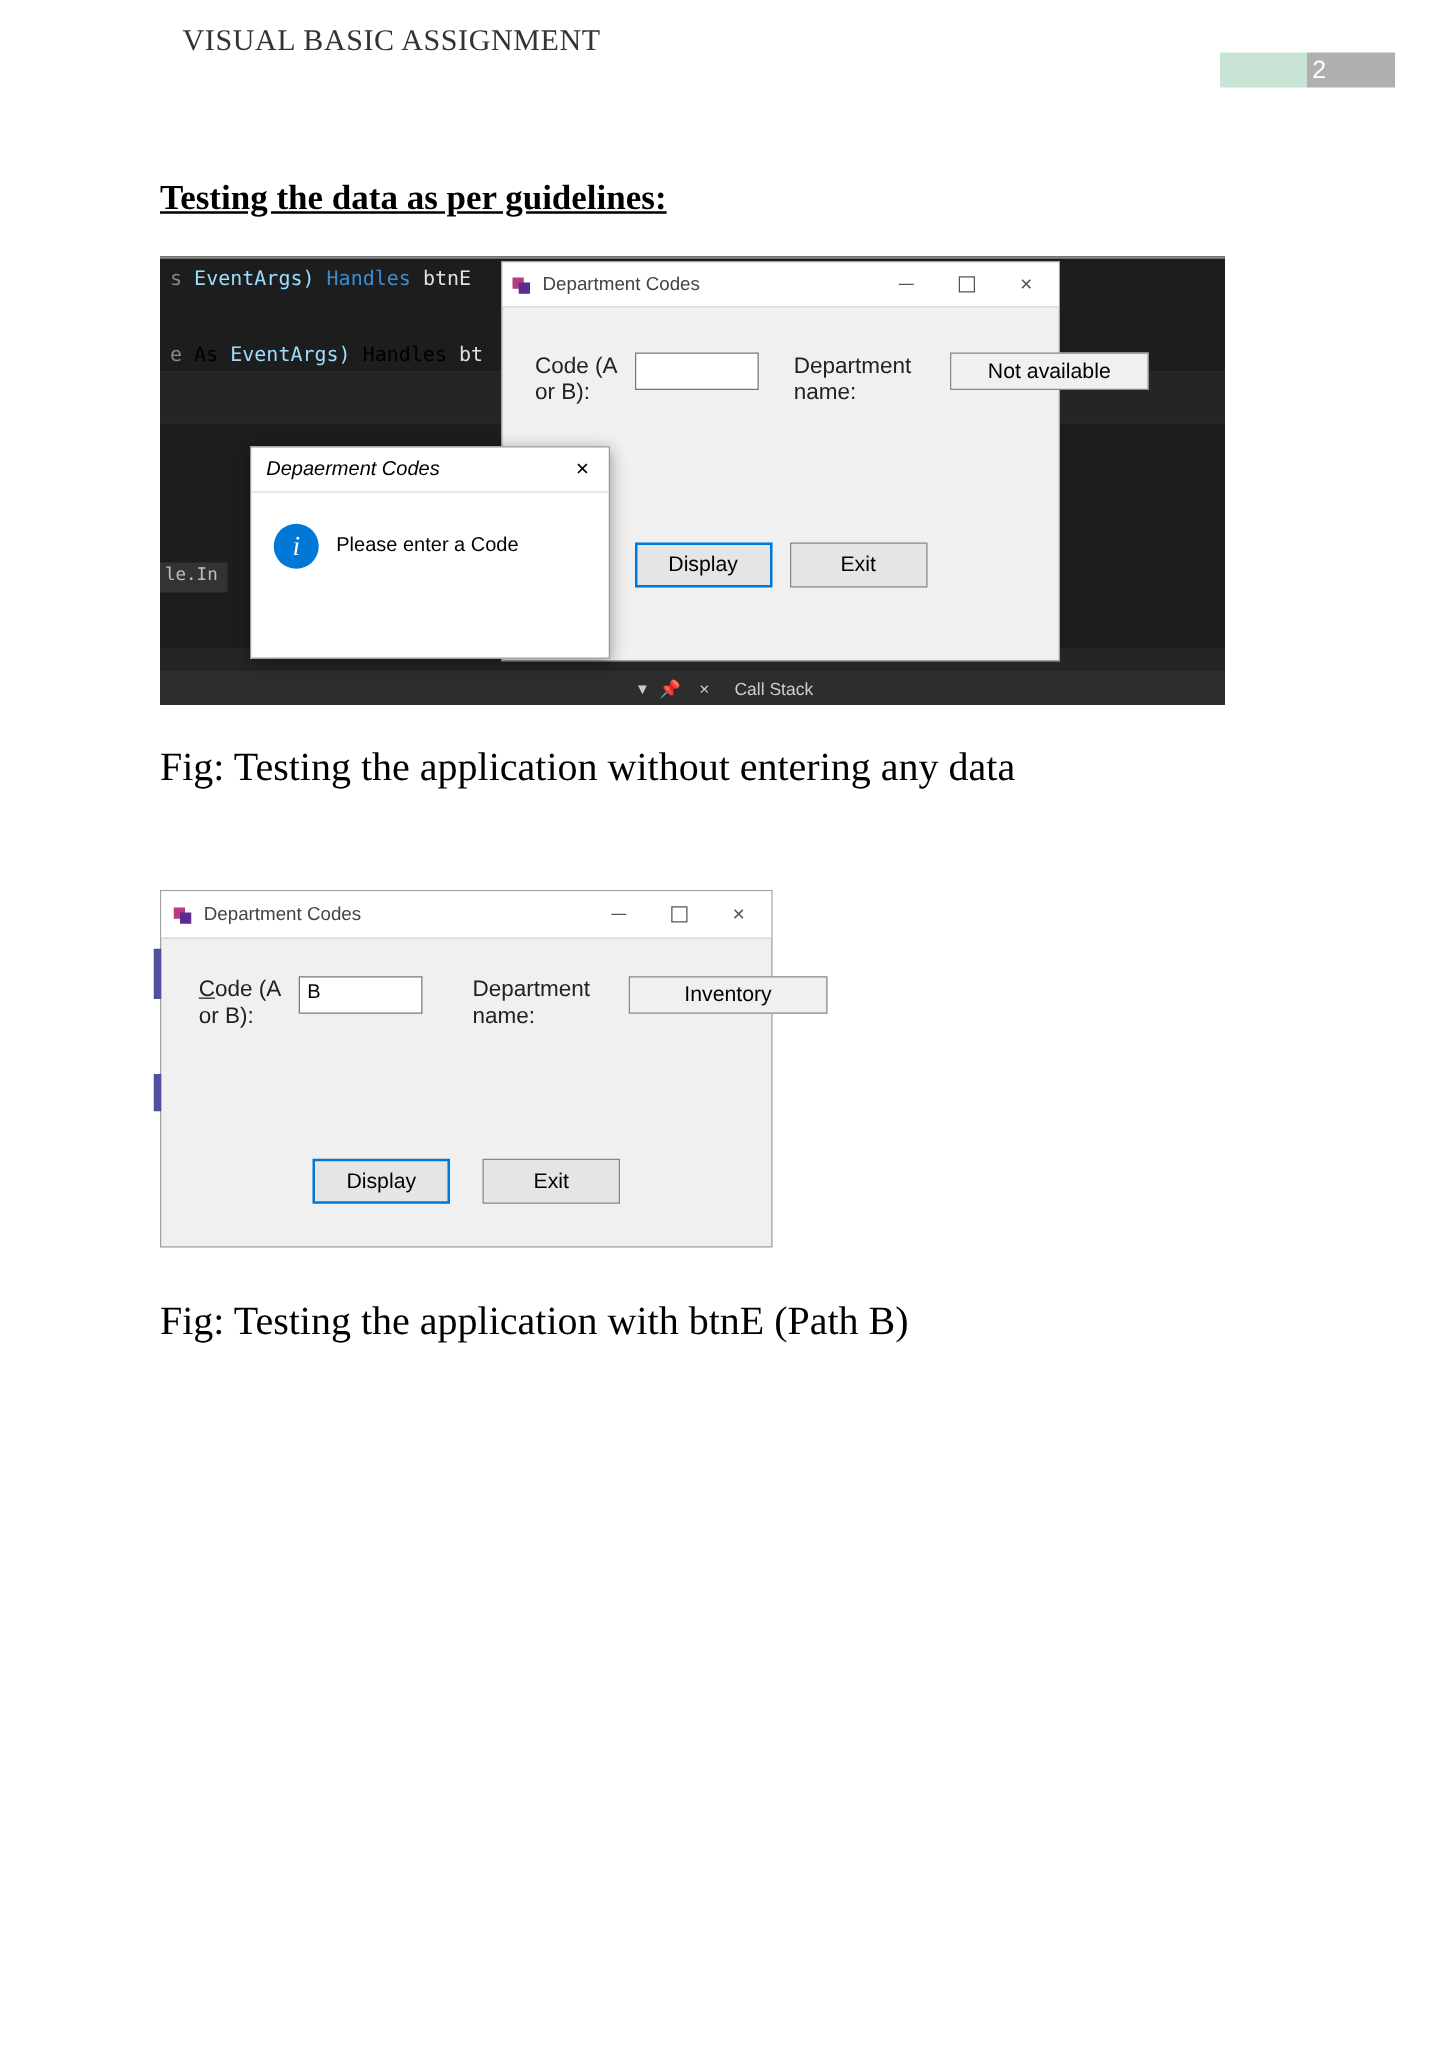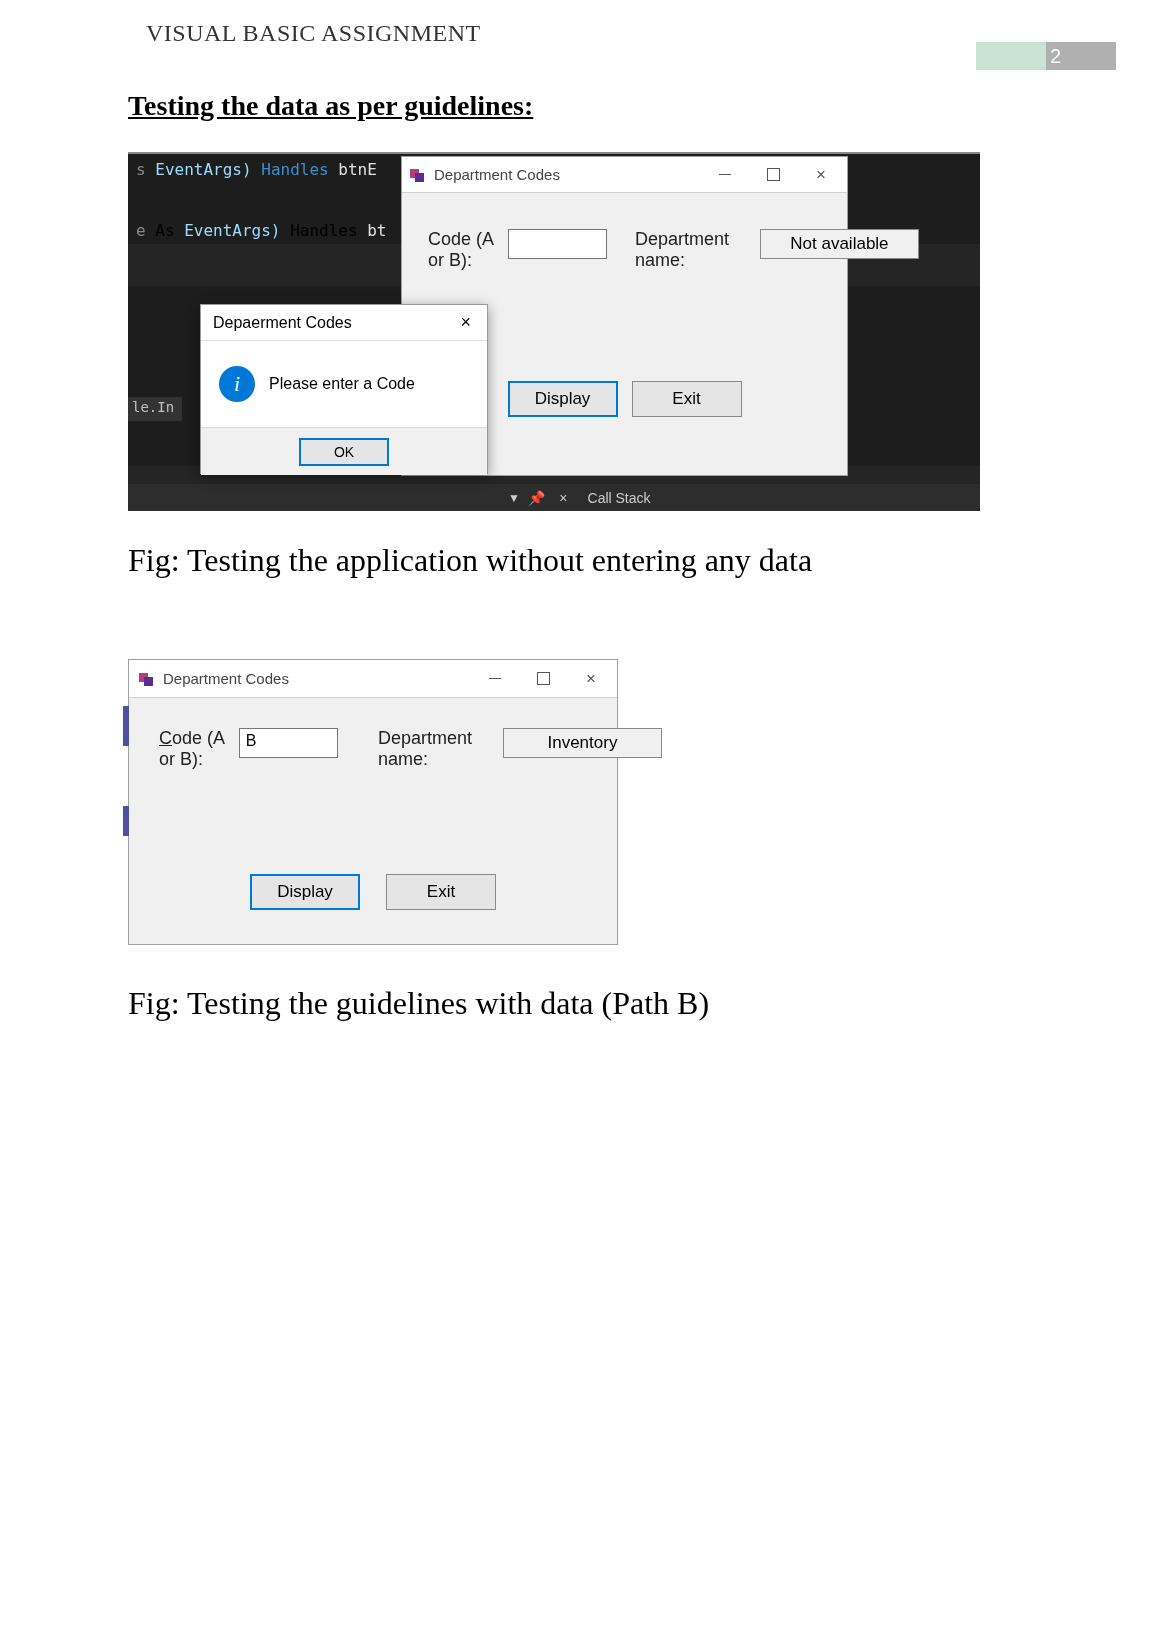--- a/index.html
+++ b/index.html
@@ -35,21 +35,21 @@
     }
     .page-number {
       color: #fff;
       font-size: 20px;
       font-family: Arial, sans-serif;
     }
     .section-heading {
       font-size: 28px;
       font-weight: bold;
       text-decoration: underline;
-      margin: 43px 0 30px 128px;
+      margin: 96px 0 30px 128px;
     }
     .screenshot1 {
       margin-left: 128px;
       width: 852px;
       position: relative;
       background: #14532d;
       font-family: "Segoe UI", Arial, sans-serif;
     }
     .code-top {
       color: #559bd4;
@@ -167,20 +167,21 @@
       border: 1px solid #999;
       box-shadow: 0 3px 12px rgba(0,0,0,0.4);
     }
     .msgbox-title {
       height: 36px;
       border-bottom: 1px solid #ddd;
       display: flex;
       align-items: center;
       padding: 0 6px 0 12px;
       font-size: 16px;
+      font-style: italic;
     }
     .msgbox-title span:first-child { flex: 1; }
     .msgbox-close { font-size: 18px; padding: 0 10px; }
     .msgbox-body {
       height: 86px;
       display: flex;
       align-items: center;
       padding-left: 18px;
       gap: 14px;
     }
@@ -339,23 +340,20 @@
 
   <div class="msgbox">
     <div class="msgbox-title">
       <span>Depaerment Codes</span>
       <span class="msgbox-close">×</span>
     </div>
     <div class="msgbox-body">
       <div class="info-icon">i</div>
       <span>Please enter a Code</span>
     </div>
-    <div class="msgbox-foot">
-      <button class="ok-btn">OK</button>
-    </div>
   </div>
 </div>
 
 <p class="caption">Fig: Testing the application without entering any data</p>
 
 <div class="screenshot2">
   <div class="left-edge"></div>
   <div class="ss2-titlebar">
     <span class="dept-icon-sq"></span>
     <span class="dept-title">Department Codes</span>
@@ -381,13 +379,13 @@
         </div>
       <div class="winbtn">
           <span>E</span>
           <span class="ul">x</span>
           <span>it</span>
         </div>
     </div>
   </div>
 </div>
 
-<p class="caption">Fig: Testing the guidelines with data (Path B)</p>
+<p class="caption">Fig: Testing the application with btnE (Path B)</p>
 
 </body></html>

